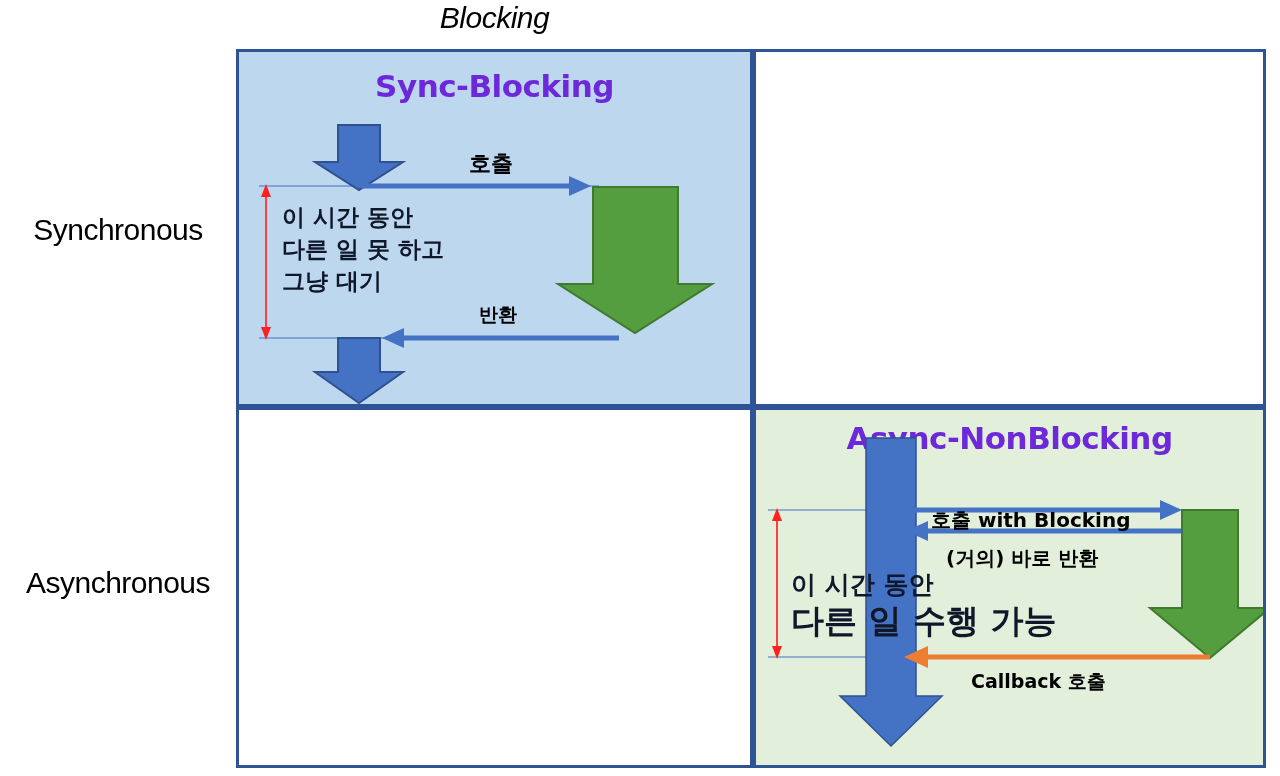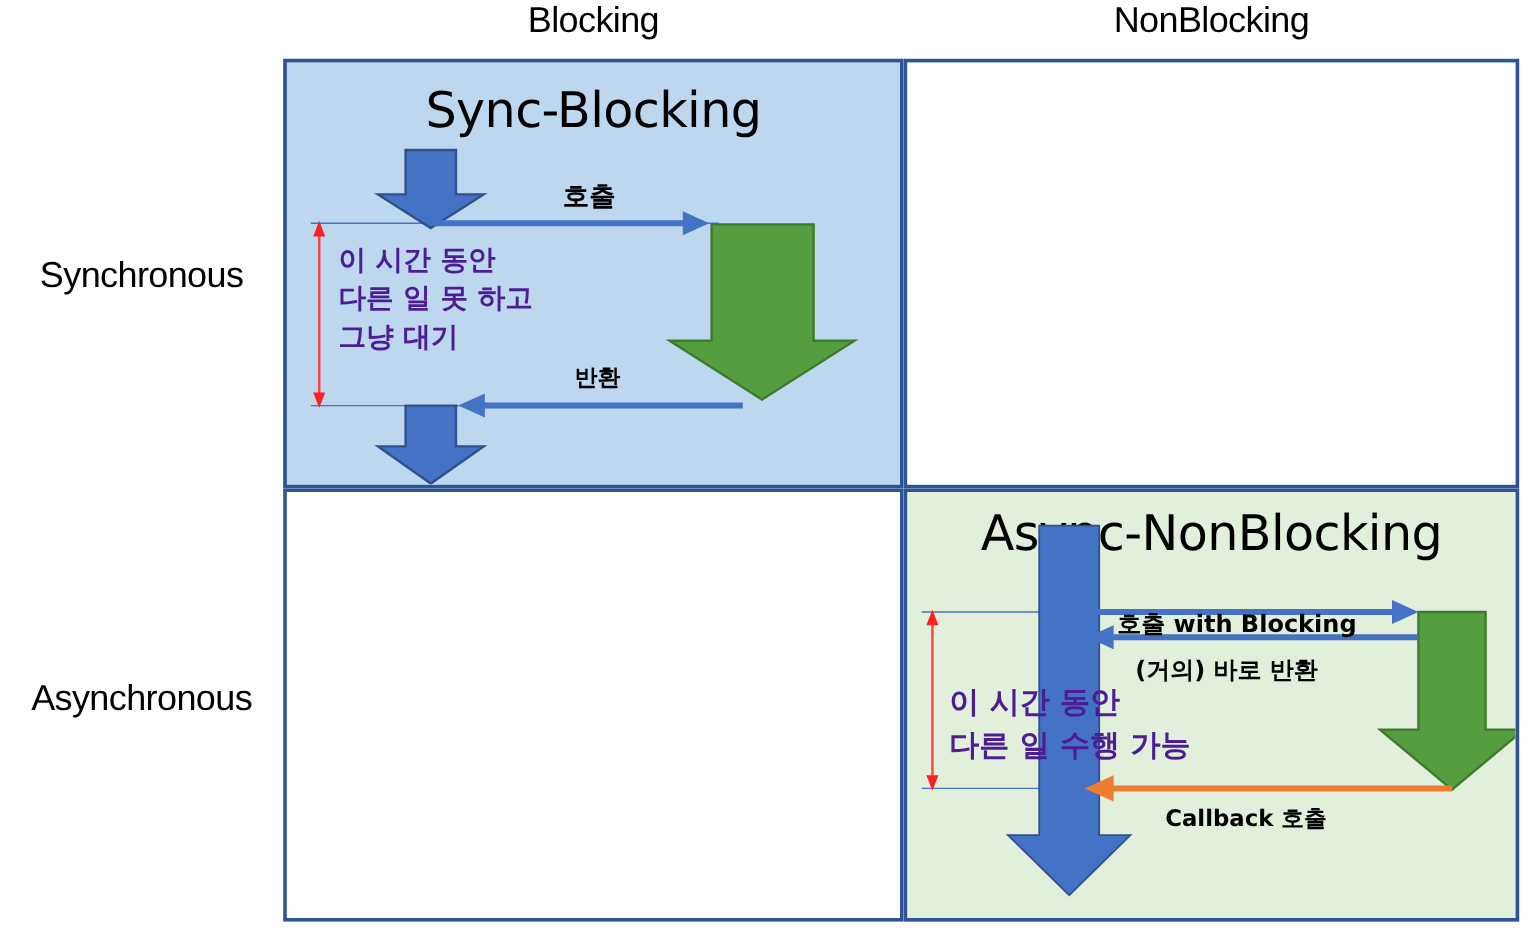--- a/index.html
+++ b/index.html
@@ -25,20 +25,21 @@
   
   .col-header {
     position: absolute;
     font-family: "Liberation Sans", sans-serif;
     font-size: 30px;
     font-weight: 400;
     color: #000000;
     letter-spacing: -0.5px;
     text-align: center;
     white-space: nowrap;
+    font-style: italic;
   }
   #col-header-blocking {
     left: 236px;
     top: 1px;
     width: 517px;
   }
   #col-header-nonblocking {
     left: 753px;
     top: 1px;
     width: 513px;
@@ -78,43 +79,43 @@
   }
   #cell-sync-blocking       { background: #BDD7EE; }
   #cell-sync-nonblocking    { background: #FFFFFF; }
   #cell-async-blocking      { background: #FFFFFF; }
   #cell-async-nonblocking   { background: #E2EFDA; }
 
   
   .quad-title {
     position: absolute;
     font-family: "DejaVu Sans", sans-serif;
-    font-weight: 400;
-    font-size: 41px;
-    color: #000000;
+    font-weight: 700;
+    font-size: 31px;
+    color: #6d28d9;
     white-space: nowrap;
     letter-spacing: -0.5px;
   }
   #title-sync  { left: 0; width: 511px; top: 16px; text-align: center; }
   #title-async { left: 0; width: 507px; top: 10px; text-align: center; }
 
   
   .lbl {
     position: absolute;
     white-space: nowrap;
     font-family: "DejaVu Sans", sans-serif;
     font-weight: 700;
     color: #000000;
   }
   .lbl-red {
     position: absolute;
     white-space: nowrap;
     font-family: "DejaVu Sans", sans-serif;
     font-weight: 700;
-    color: #4c1d95;
+    color: #0f172a;
     font-size: 23px;
     line-height: 30px;
     text-align: right;
   }
   .lbl-orange {
     position: absolute;
     white-space: nowrap;
     font-family: "DejaVu Sans", sans-serif;
     font-weight: 700;
     color: #000000;
@@ -129,21 +130,20 @@
     height: 100%;
     pointer-events: none;
   }
 </style>
 </head>
 <body>
 
 <div id="stage">
 
   <div class="col-header" id="col-header-blocking">Blocking</div>
-  <div class="col-header" id="col-header-nonblocking">NonBlocking</div>
 
   <div class="row-header" id="row-header-async">Asynchronous</div>
   <div class="row-header" id="row-header-sync">Synchronous</div>
 
   <div id="matrix">
 
     <div class="cell" id="cell-sync-blocking">
 
       <div class="quad-title" id="title-sync">Sync-Blocking</div>
 
@@ -237,17 +237,17 @@
         </g>
       </svg>
 
       <div class="lbl" id="async-call-label" style="left:175px; top:97px; font-size:20px;">호출 with Blocking</div>
 
       <div class="lbl" id="async-return-label" style="left:190px; top:135px; font-size:20px;">(거의) 바로 반환</div>
 
       <div class="lbl-orange" style="left:215px; top:259px;">Callback 호출</div>
 
       <div class="lbl-red" style="left:35px; top:160px; font-size:25px;">이 시간 동안</div>
-      <div class="lbl-red" style="left:35px; top:196px; font-size:25px;">다른 일 수행 가능</div>
+      <div class="lbl-red" style="left:35px; top:196px; font-size:33px;">다른 일 수행 가능</div>
     </div>
 
   </div>
 </div>
 
 </body></html>

